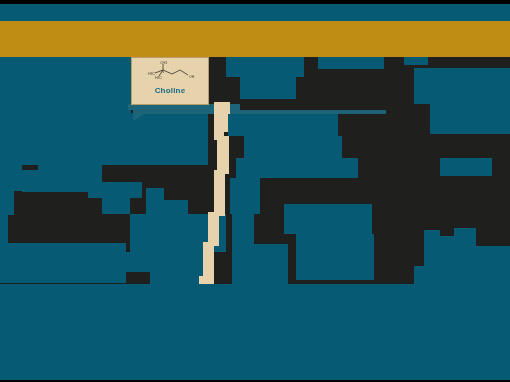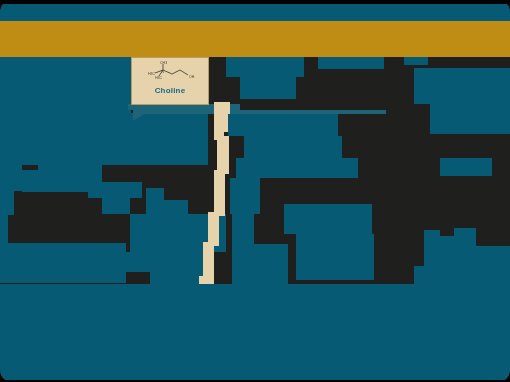--- a/index.html
+++ b/index.html
@@ -1,21 +1,20 @@
 <!DOCTYPE html>
 <html><head>
 <meta charset="utf-8">
 <title>Choline Pathway Diagram</title>
 <style>
   html,body{margin:0;padding:0;background:#000;}
   #stage{
     position:relative;width:510px;height:382px;overflow:hidden;
     background:#1f1f1e;
     font-family:"Liberation Sans", sans-serif;
-    border-radius:12px;
   }
   .blk{position:absolute;background:#075a74;}
   .dark{position:absolute;background:#1f1f1e;}
   .tan{position:absolute;background:#e6d3ab;}
   .gold{position:absolute;background:#c08d14;}
   .blacktop{position:absolute;background:#000;}
   .tealsoft{position:absolute;background:#1d6478;}
 
   
   #choline-card{

